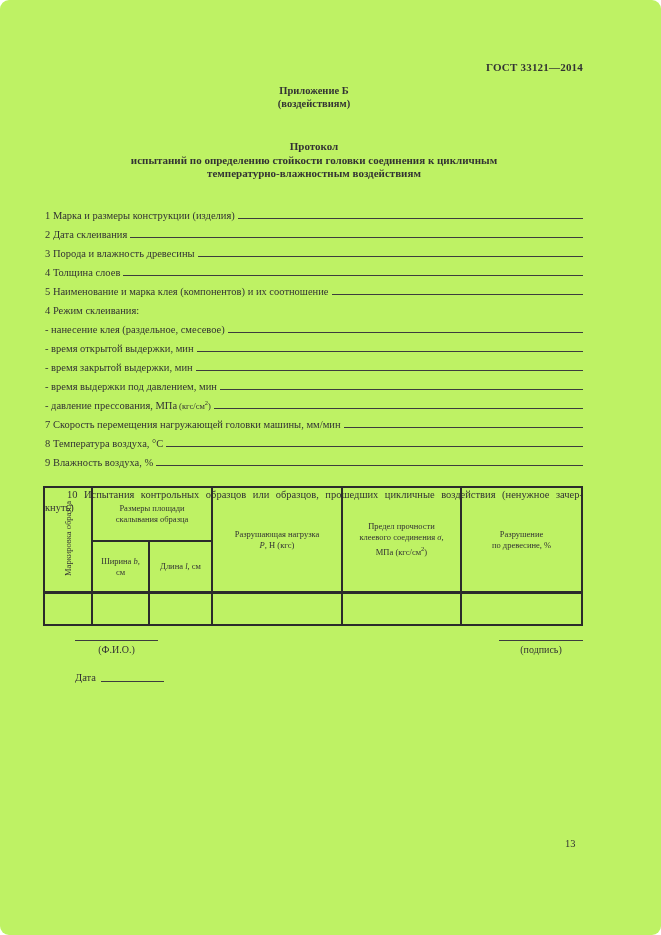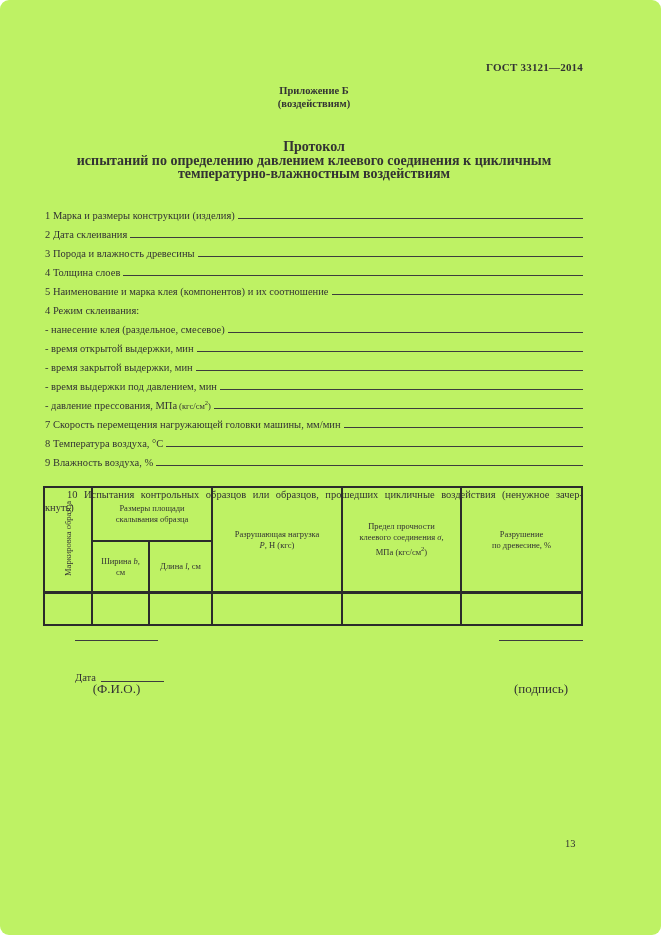--- a/index.html
+++ b/index.html
@@ -15,21 +15,21 @@
   .gost-num{
     position:absolute;top:61px;right:78px;
     font-size:11px;font-weight:bold;letter-spacing:.2px;
   }
   .appendix{
     position:absolute;left:45px;width:538px;top:84px;
     text-align:center;font-weight:bold;font-size:10.5px;line-height:13px;
   }
   .title{
     position:absolute;left:45px;width:538px;top:140px;
-    text-align:center;font-weight:bold;font-size:14px;line-height:13.5px;
+    text-align:center;font-weight:bold;font-size:11px;line-height:13.5px;
   }
   .form{
     position:absolute;left:45px;width:538px;top:202px;
     font-size:10.5px;
   }
   .frow{display:flex;height:19px;align-items:flex-end;}
   .frow .lbl{white-space:nowrap;padding-right:3px;}
   .frow .fill{flex:1 1 auto;border-bottom:1px solid #3d3d3d;margin-bottom:2px;}
   .unit{font-size:8.5px;padding-left:2px;}
   .unit sup{font-size:6.5px;line-height:0;}
@@ -49,21 +49,21 @@
   table.proto tr.hdr1 td{height:48px;}
   table.proto tr.hdr2 td{height:45px;}
   table.proto tr.body td{height:26px;border-top:3px solid #2b2b2b;}
   td.mark-cell{padding:0;}
   .vtext{
     display:inline-block;
     writing-mode:vertical-rl;transform:rotate(180deg);
     white-space:nowrap;font-size:8.5px;
   }
   .sig-line{position:absolute;border-top:1px solid #3d3d3d;height:0;}
-  .sig-cap{position:absolute;text-align:center;font-size:13px;margin-top:37px;}
+  .sig-cap{position:absolute;text-align:center;font-size:10px;}
   .dateblk{
     position:absolute;left:75px;top:669px;
     display:flex;align-items:flex-end;font-size:10.5px;height:14px;
   }
   .dateblk .dline{width:63px;border-bottom:1px solid #3d3d3d;margin-left:5px;margin-bottom:1px;}
   .pagenum{position:absolute;left:565px;top:838px;font-size:10.5px;}
   i{font-style:italic;}
 </style>
 </head>
 <body>
@@ -72,21 +72,21 @@
 
   <div class="gost-num">ГОСТ 33121—2014</div>
 
   <div class="appendix">
     <div>Приложение Б</div>
     <div>(воздействиям)</div>
   </div>
 
   <div class="title">
     <div>Протокол</div>
-    <div>испытаний по определению давлением клеевого соединения к цикличным</div>
+    <div>испытаний по определению стойкости головки соединения к цикличным</div>
     <div>температурно-влажностным воздействиям</div>
   </div>
 
   <div class="form">
     <div class="frow">
       <span class="lbl">1 Марка и размеры конструкции (изделия)</span>
       <span class="fill"></span>
     </div>
     <div class="frow">
       <span class="lbl">2 Дата склеивания</span>

